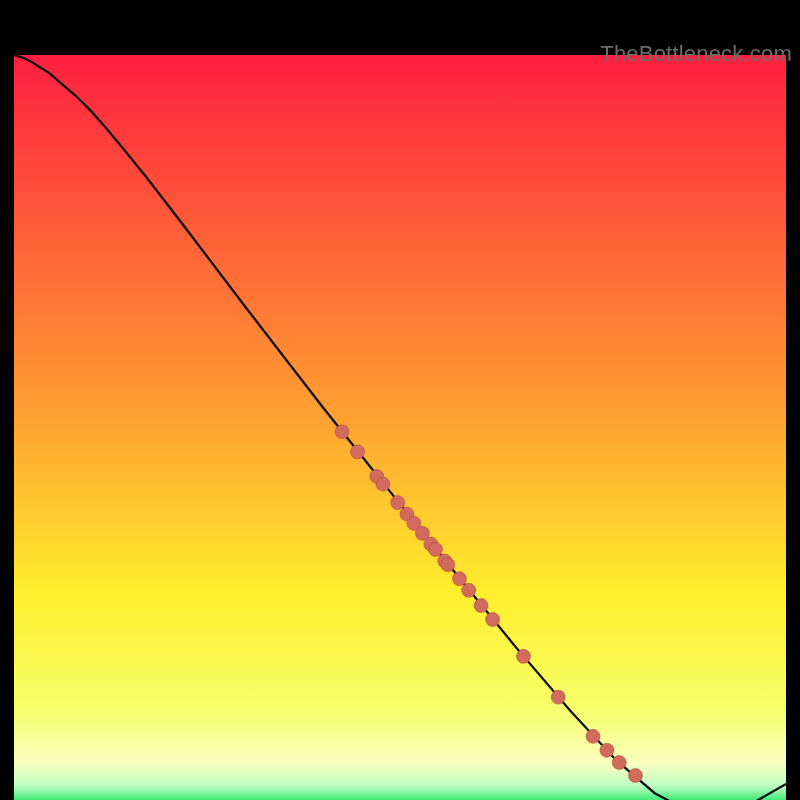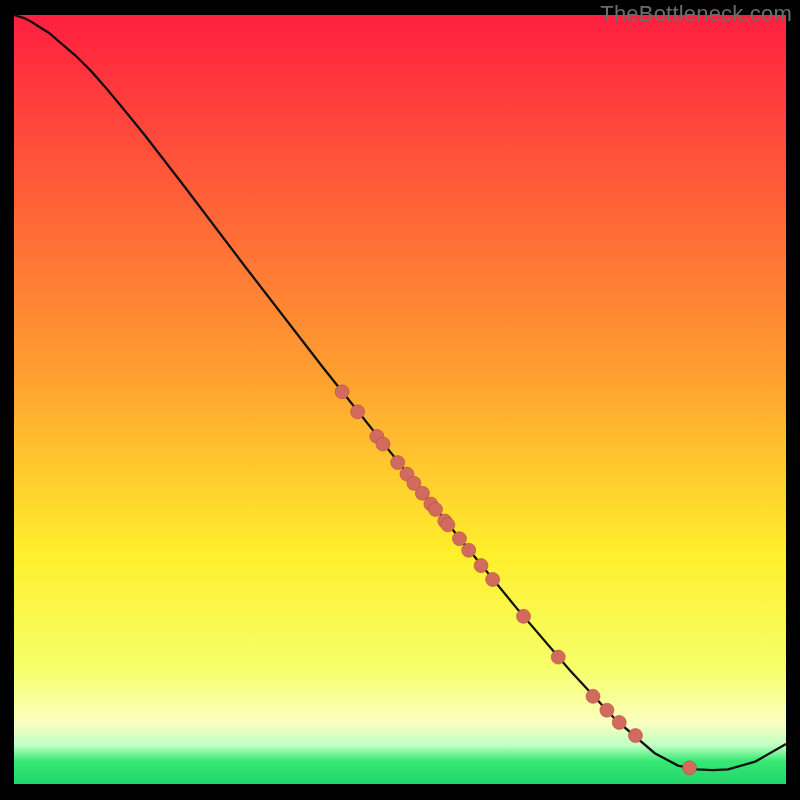--- a/index.html
+++ b/index.html
@@ -8,20 +8,21 @@
     width: 800px;
     height: 800px;
     background: #000;
     overflow: hidden;
   }
   .stage {
     position: relative;
     width: 800px;
     height: 564px;
     background: #000;
+    margin-top: 40px;
   }
   svg.plot {
     position: absolute;
     left: 0;
     top: 0;
   }
   .watermark {
     position: absolute;
     top: 1px;
     right: 8px;

